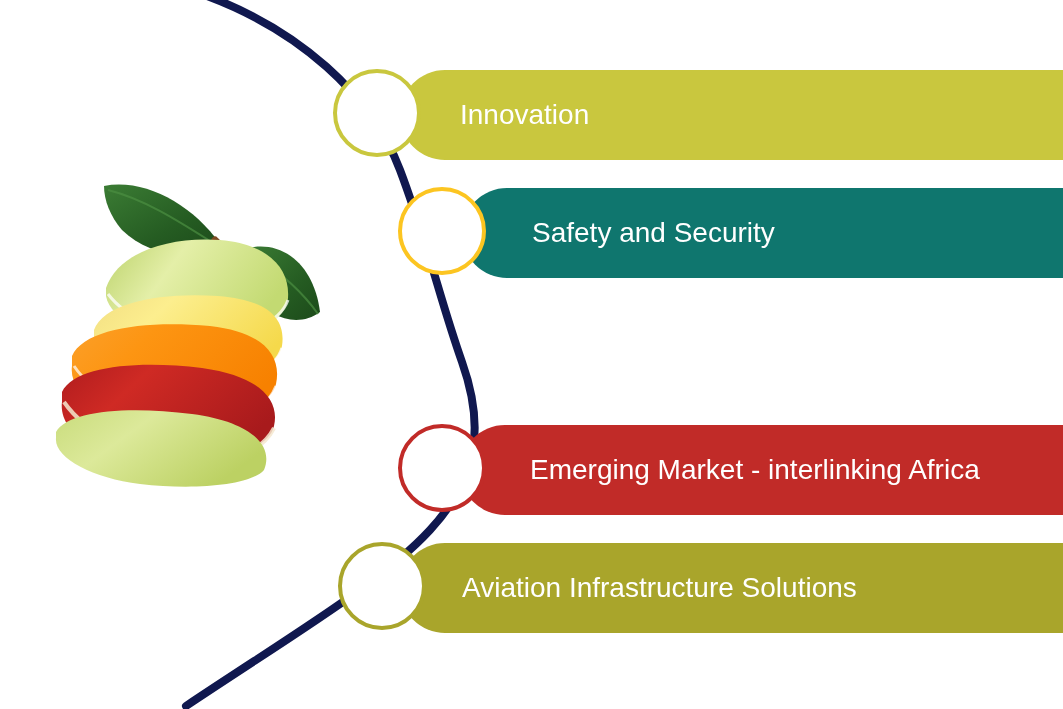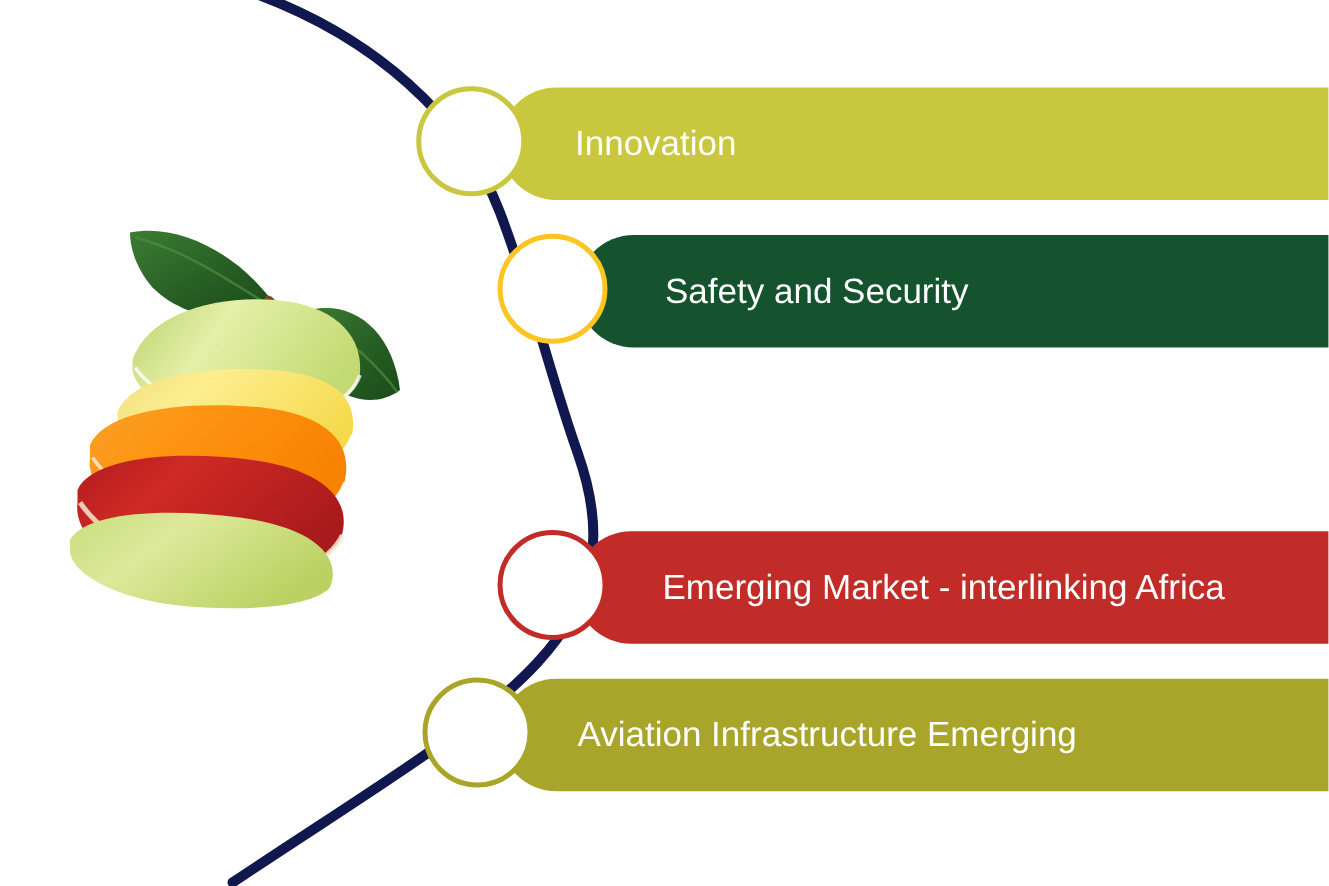--- a/index.html
+++ b/index.html
@@ -152,34 +152,34 @@
   </svg>
 
   <div class="row" style="left:0;top:70px;right:0;">
     <div class="bar" style="left:400px;background:#C9C73E;">
       <span class="bar-label" style="margin-left:60px;">Innovation</span>
     </div>
     <div class="node" style="left:333px;top:-1px;border-color:#C9C73E;"></div>
   </div>
 
   <div class="row" style="left:0;top:188px;right:0;">
-    <div class="bar" style="left:462px;background:#14532d;">
+    <div class="bar" style="left:462px;background:#0f766e;">
       <span class="bar-label" style="margin-left:70px;">Safety and Security</span>
     </div>
     <div class="node" style="left:398px;top:-1px;border-color:#FCC521;"></div>
   </div>
 
 
   <div class="row" style="left:0;top:425px;right:0;">
     <div class="bar" style="left:460px;background:#C12B28;">
       <span class="bar-label" style="margin-left:70px;">Emerging Market - interlinking Africa</span>
     </div>
     <div class="node" style="left:398px;top:-1px;border-color:#C12B28;"></div>
   </div>
 
   <div class="row" style="left:0;top:543px;right:0;">
     <div class="bar" style="left:400px;background:#A9A52B;">
-      <span class="bar-label" style="margin-left:62px;">Aviation Infrastructure Emerging</span>
+      <span class="bar-label" style="margin-left:62px;">Aviation Infrastructure Solutions</span>
     </div>
     <div class="node" style="left:338px;top:-1px;border-color:#A9A52B;"></div>
   </div>
 
 </div>
 
 </body></html>

